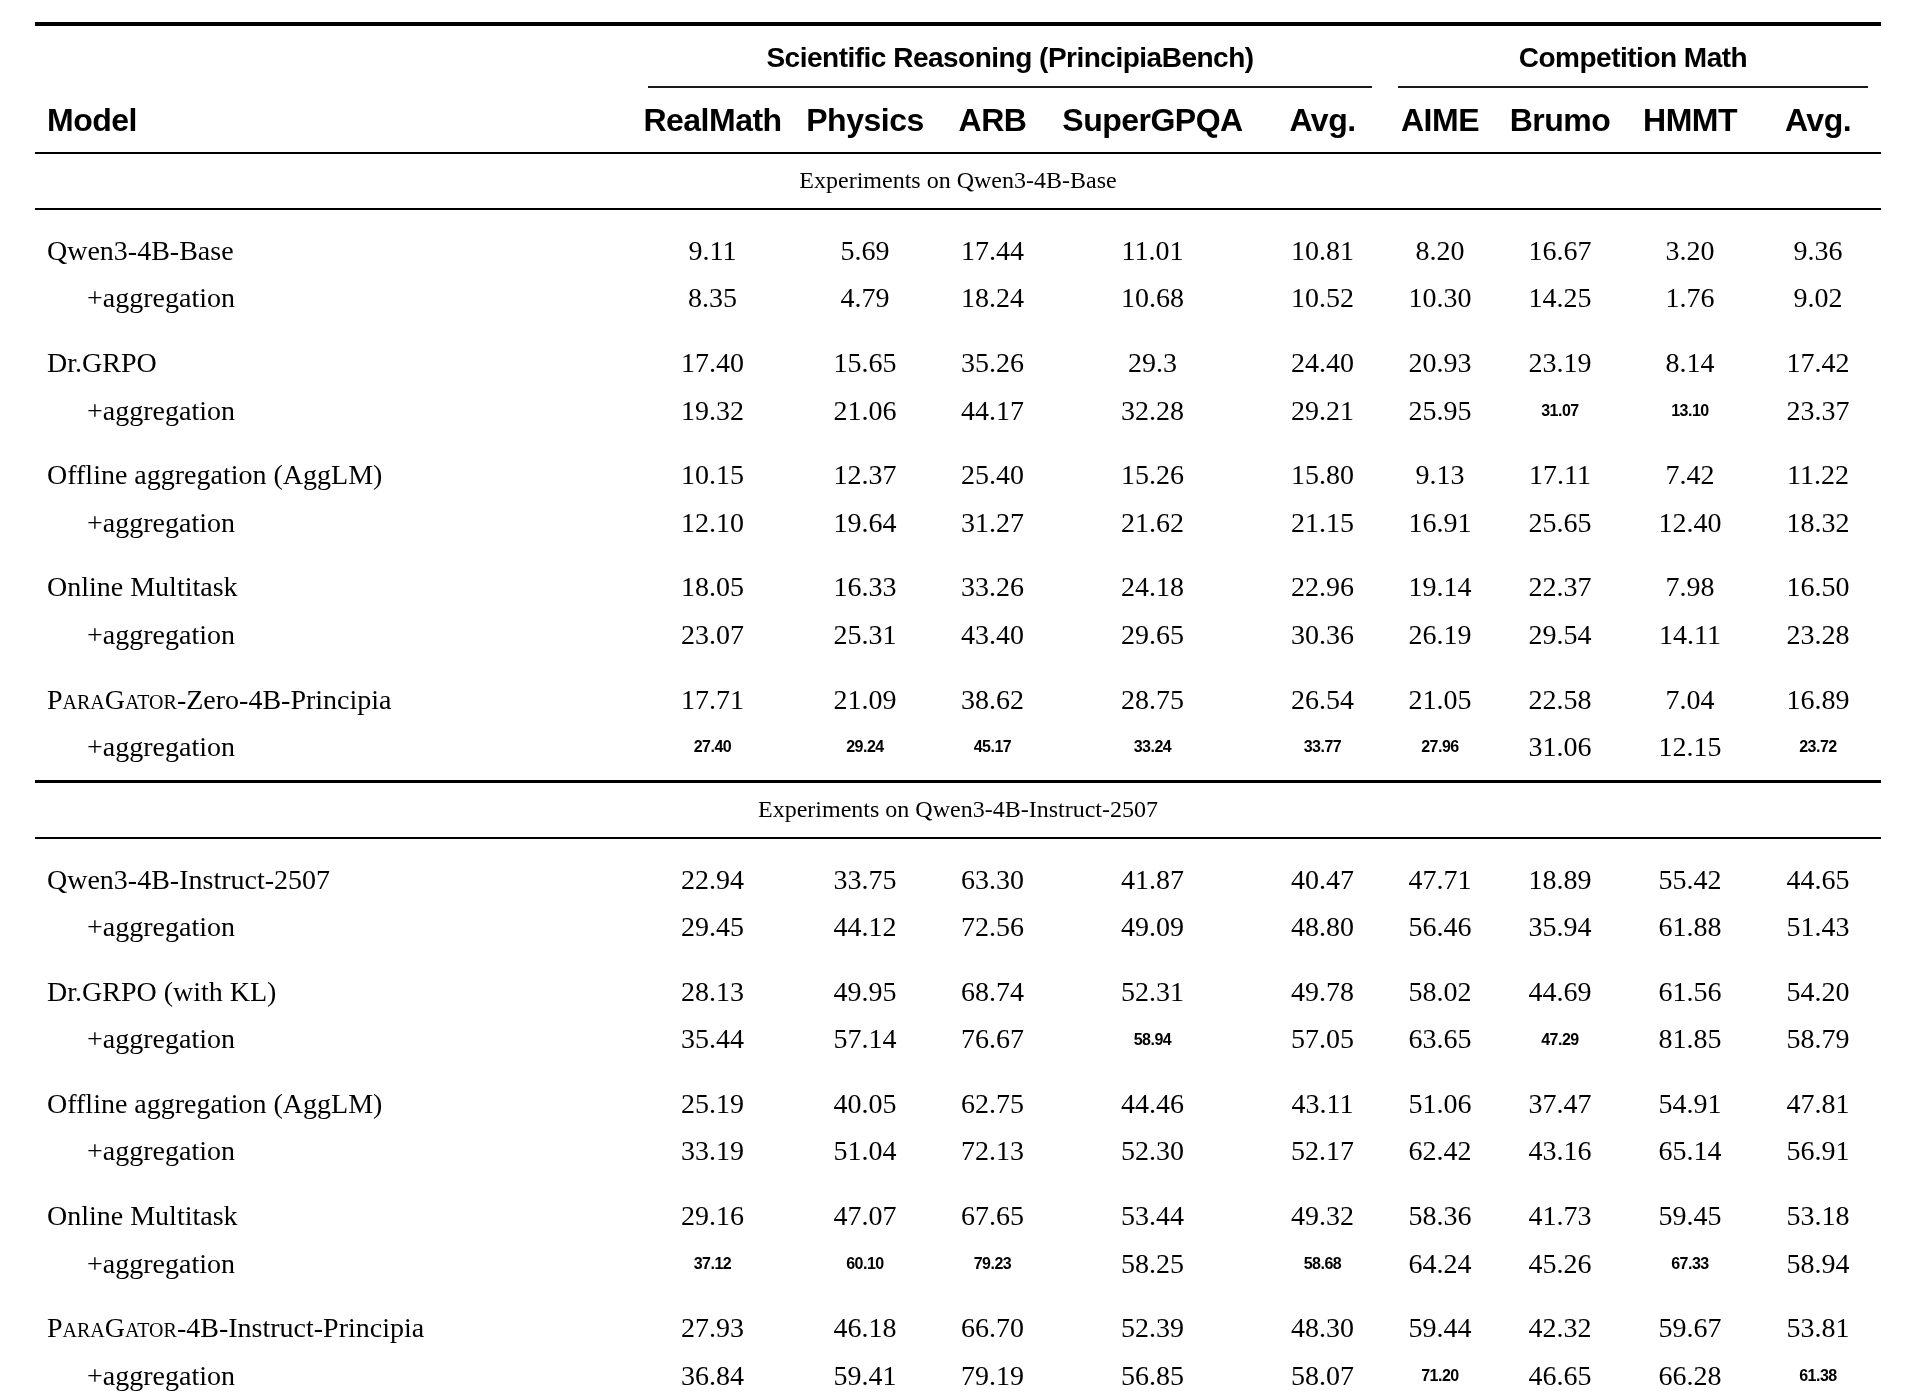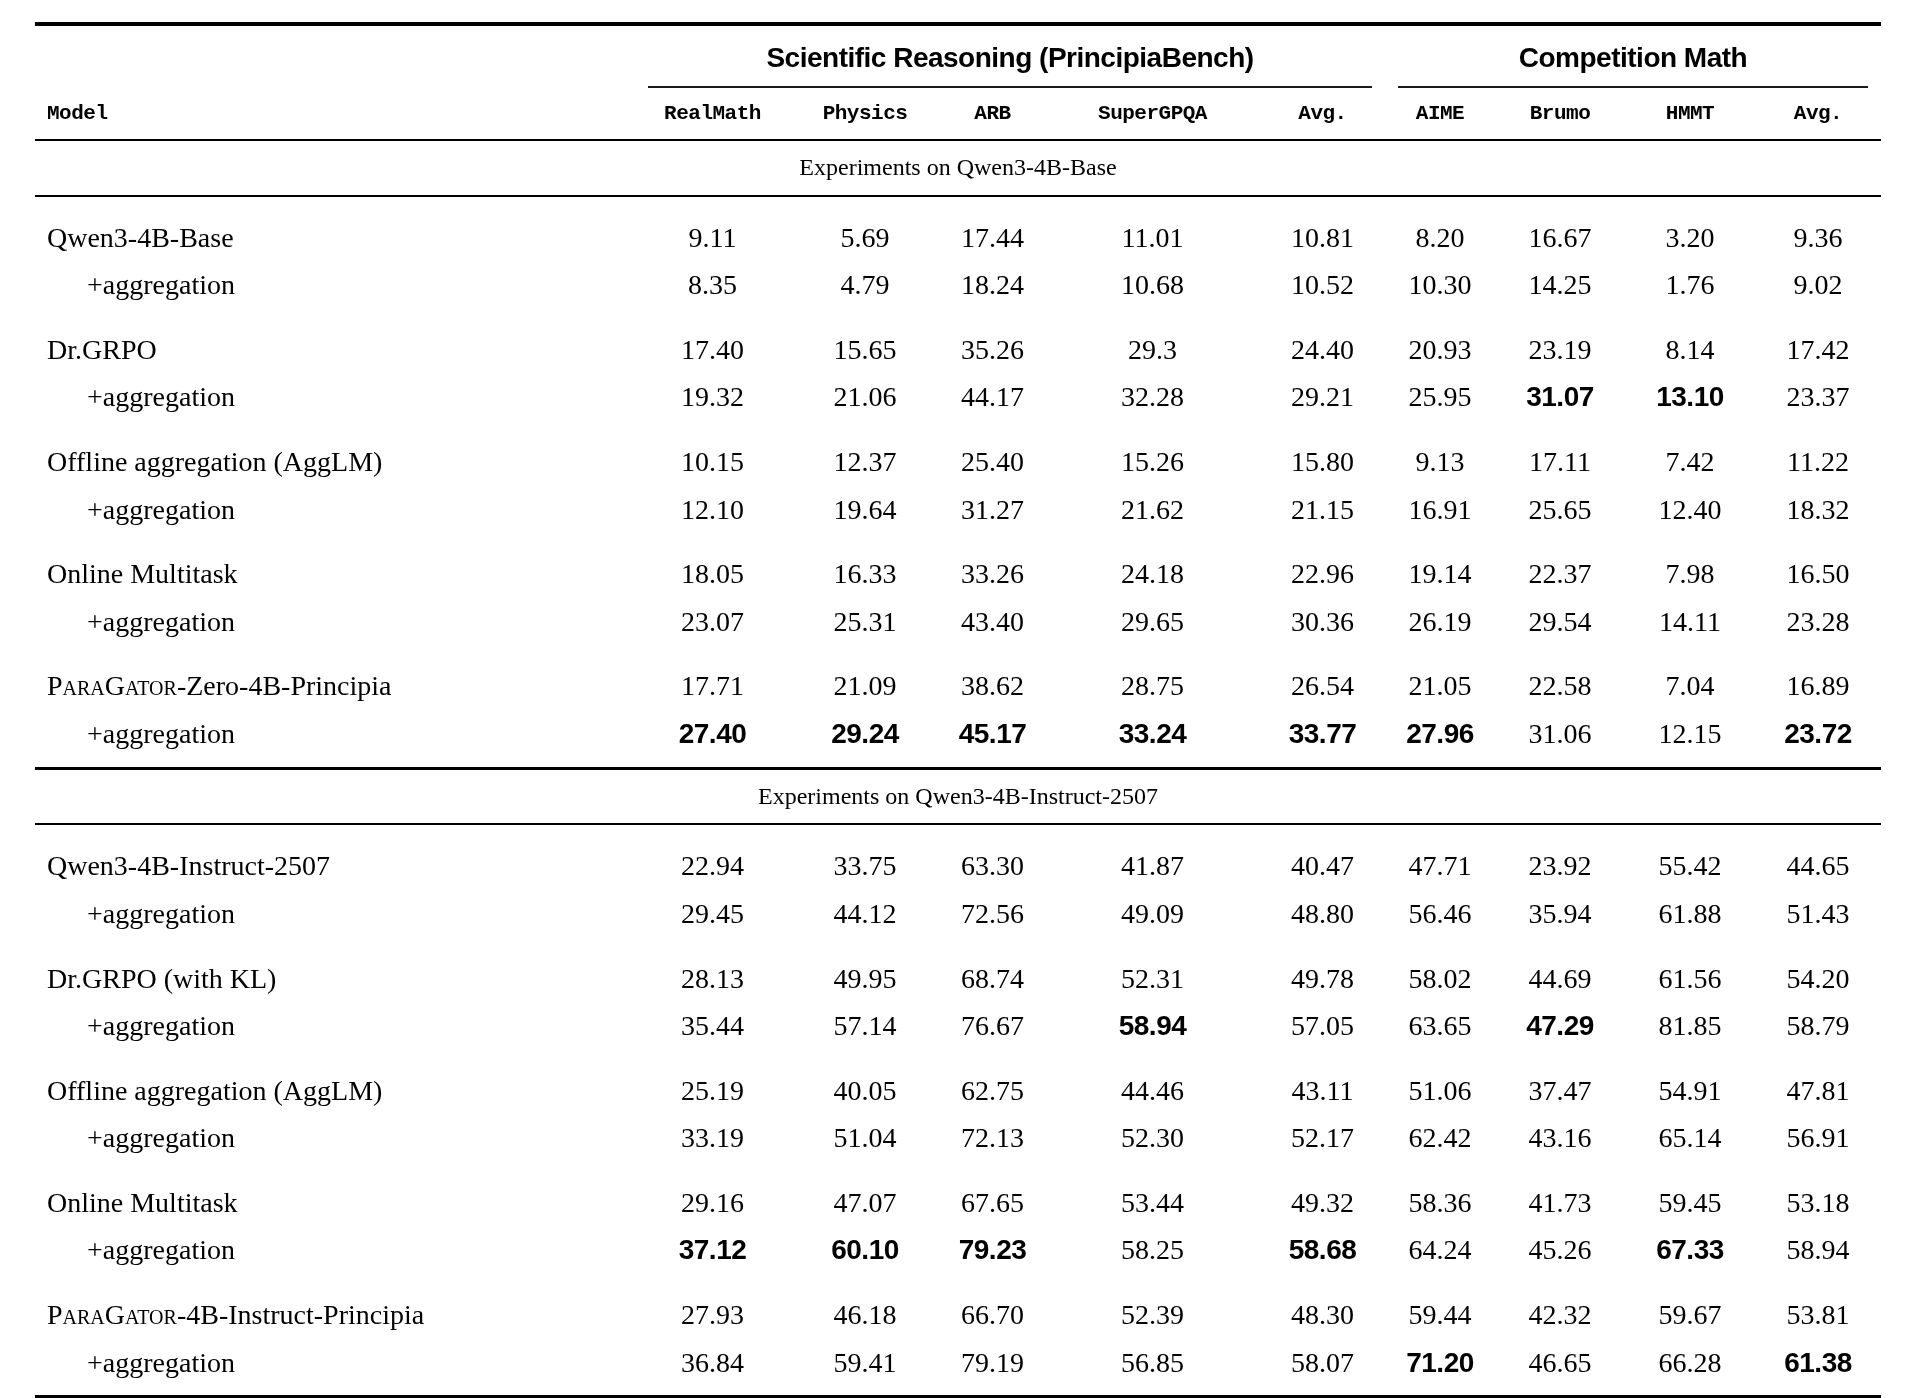--- a/index.html
+++ b/index.html
@@ -36,23 +36,23 @@
     text-align: center;
   }
   .cmidrule {
     height: 2px;
     background: #1a1a1a;
     margin: 11px 12px 0 12px;
   }
 
   
   .colhead-row th {
-    font-family: Liberation Mono, monospace;
+    font-family: Liberation Sans, sans-serif;
     font-weight: 700;
-    font-size: 21px;
+    font-size: 32px;
     letter-spacing: -0.5px;
     text-align: center;
     padding: 12px 4px 13px 4px;
     border-bottom: 2px solid #000;
   }
   .colhead-row th.model-head {
     text-align: left;
     padding-left: 12px;
   }
 
@@ -80,21 +80,21 @@
     white-space: nowrap;
   }
   tr.model-row td { padding-top: 24px; }
   tr.first-row td { padding-top: 24px; }
   tr.last-row td  { padding-bottom: 16px; }
 
   .sc { font-variant: small-caps; }
   .b {
     font-family: "Liberation Sans", "DejaVu Sans", sans-serif;
     font-weight: 700;
-    font-size: 28px;
+    font-size: 16px;
     letter-spacing: -0.5px;
   }
 </style>
 </head>
 <body>
 
 <div class="table-wrap">
   <table>
     <colgroup>
       <col style="width:600px">
@@ -263,21 +263,21 @@
         <td colspan="10">Experiments on Qwen3-4B-Instruct-2507</td>
       </tr>
     <tr class="model-row first-row">
           <td class="model-cell">Qwen3-4B-Instruct-2507</td>
           <td class="val">22.94</td>
           <td class="val">33.75</td>
           <td class="val">63.30</td>
           <td class="val">41.87</td>
           <td class="val">40.47</td>
           <td class="val">47.71</td>
-          <td class="val">23.92</td>
+          <td class="val">18.89</td>
           <td class="val">55.42</td>
           <td class="val">44.65</td>
         </tr>
         <tr class="agg-row">
           <td class="model-cell indent">+aggregation</td>
           <td class="val">29.45</td>
           <td class="val">44.12</td>
           <td class="val">72.56</td>
           <td class="val">49.09</td>
           <td class="val">48.80</td>

